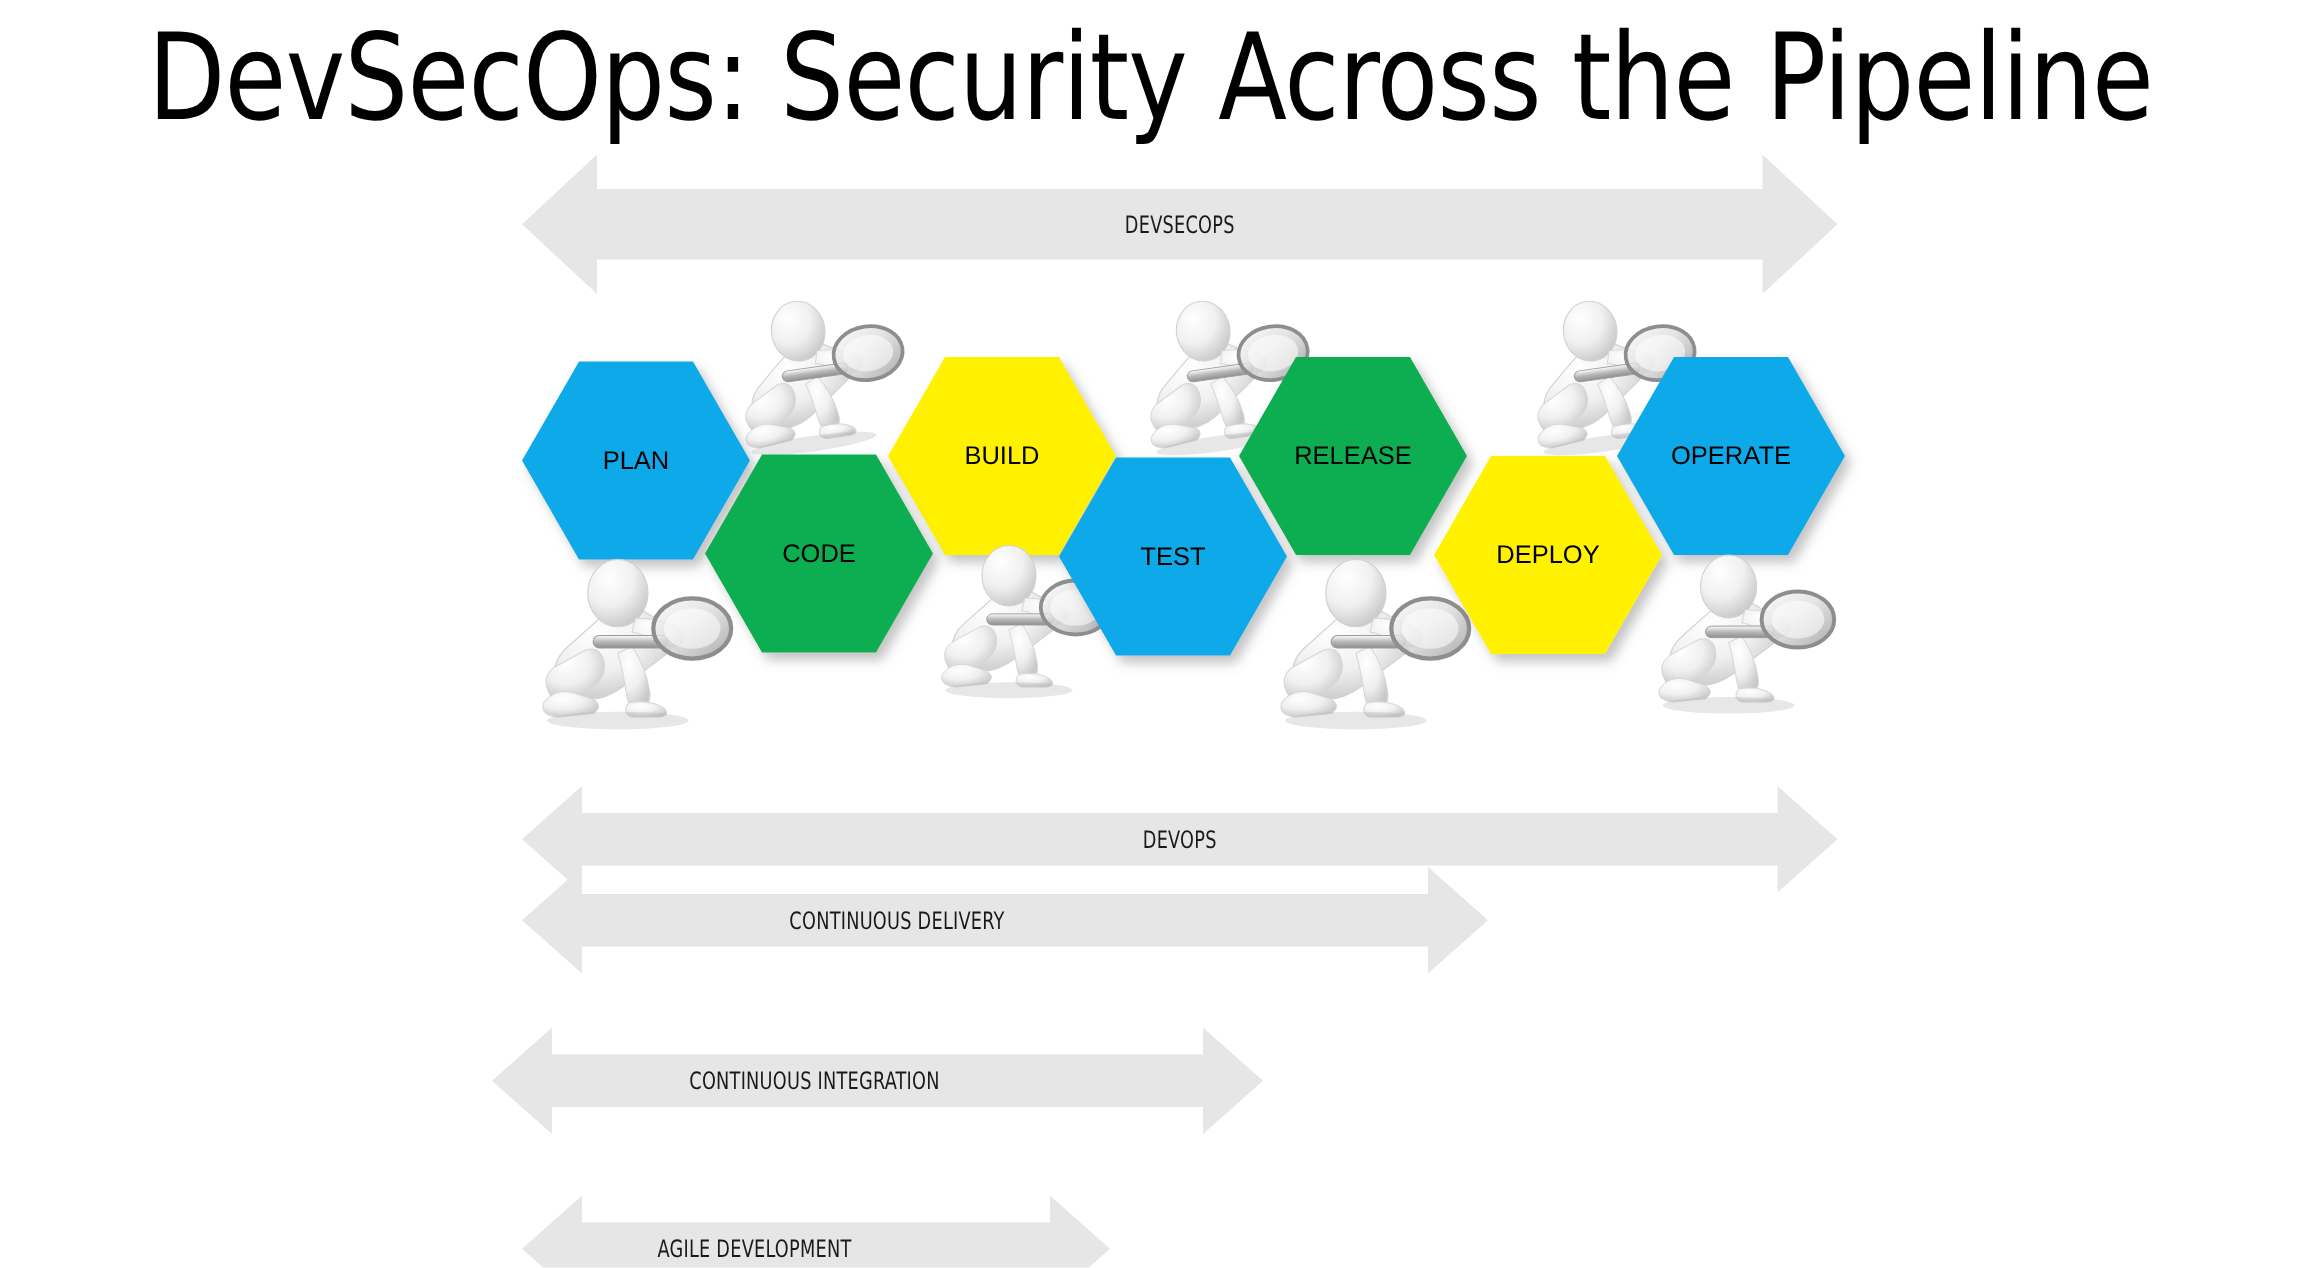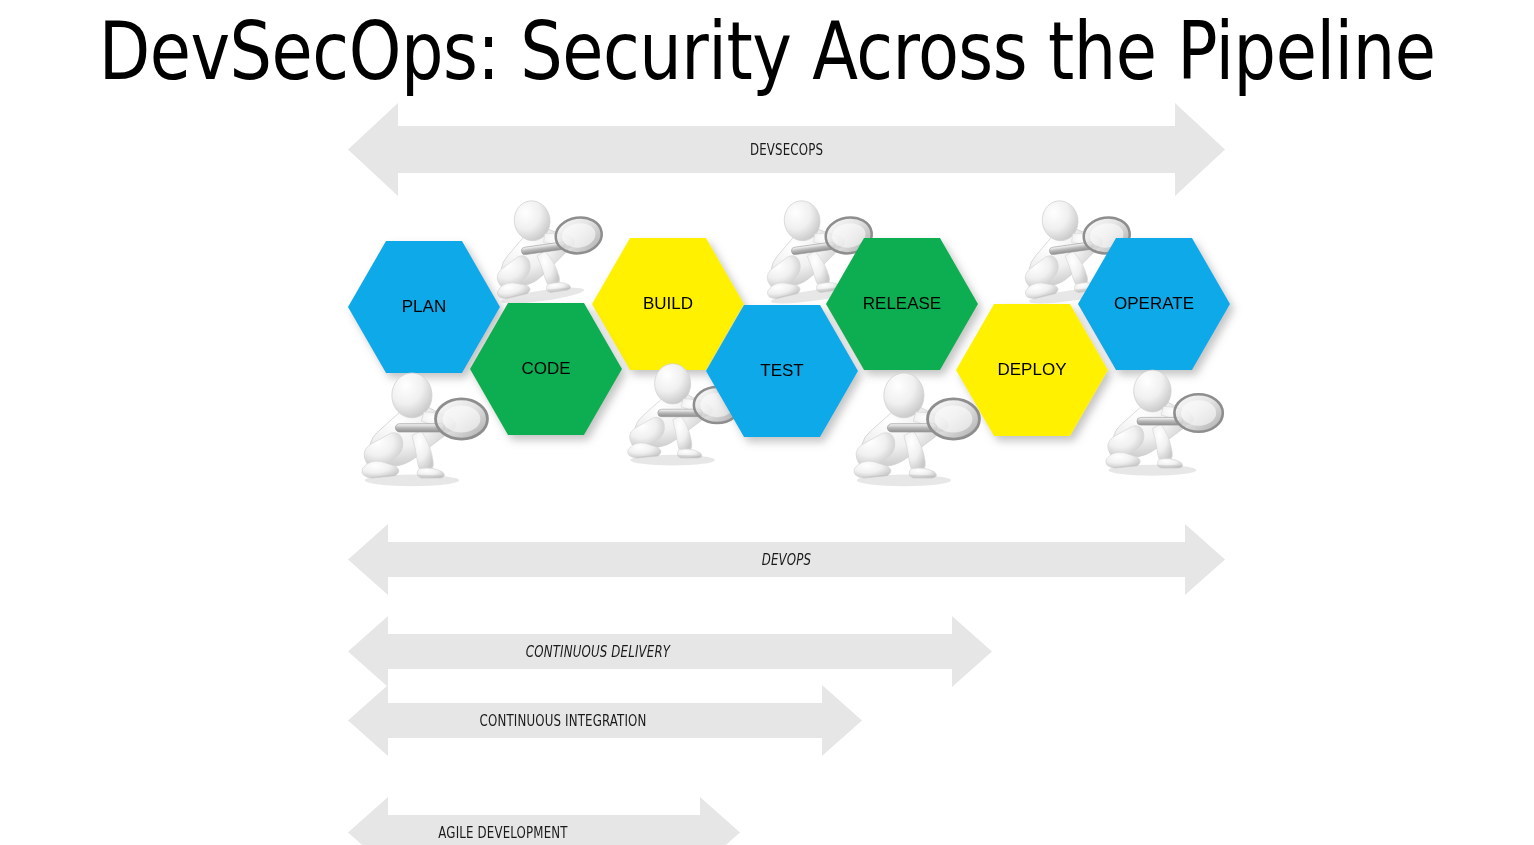--- a/index.html
+++ b/index.html
@@ -179,35 +179,35 @@
     <polygon filter="url(#hexshadow)" points="706,371 744,305 820,305 858,371 820,437 744,437" fill="#0BA9E8"></polygon>
     <text class="hex-text" x="782" y="372">TEST</text>
   </g>
 
   <g class="hex-hit">
     <polygon filter="url(#hexshadow)" points="956,370 994,304 1070,304 1108,370 1070,436 994,436" fill="#FFF100"></polygon>
     <text class="hex-text" x="1032" y="371">DEPLOY</text>
   </g>
 </svg>
 
-<div style="position:absolute;left:348px;top:524px;width:877px;height:71px;font-style:italic;">
+<div style="position:absolute;left:348px;top:524px;width:877px;height:71px;">
   <svg width="877" height="71" viewBox="0 0 877 71">
     <polygon points="0,35.5 40,0 40,18 837,18 837,0 877,35.5 837,71 837,53 40,53 40,71" fill="#e6e6e6"></polygon>
   </svg>
   <div class="arrow-label" style="left:0;width:877px;justify-content:center;">DEVOPS</div>
 </div>
 
-<div style="position:absolute;left:348px;top:616px;width:644px;height:71px;font-style:italic;">
+<div style="position:absolute;left:348px;top:578px;width:644px;height:71px;">
   <svg width="644" height="71" viewBox="0 0 644 71">
     <polygon points="0,35.5 40,0 40,18 604,18 604,0 644,35.5 604,71 604,53 40,53 40,71" fill="#e6e6e6"></polygon>
   </svg>
   <div class="arrow-label" style="left:0;width:500px;justify-content:center;">CONTINUOUS DELIVERY</div>
 </div>
 
-<div style="position:absolute;left:348px;top:685px;width:514px;height:71px;">
+<div style="position:absolute;left:328px;top:685px;width:514px;height:71px;">
   <svg width="514" height="71" viewBox="0 0 514 71">
     <polygon points="0,35.5 40,0 40,18 474,18 474,0 514,35.5 474,71 474,53 40,53 40,71" fill="#e6e6e6"></polygon>
   </svg>
   <div class="arrow-label" style="left:0;width:430px;justify-content:center;">CONTINUOUS INTEGRATION</div>
 </div>
 
 <div style="position:absolute;left:348px;top:797px;width:392px;height:71px;">
   <svg width="392" height="71" viewBox="0 0 392 71">
     <polygon points="0,35.5 40,0 40,18 352,18 352,0 392,35.5 352,71 352,53 40,53 40,71" fill="#e6e6e6"></polygon>
   </svg>

